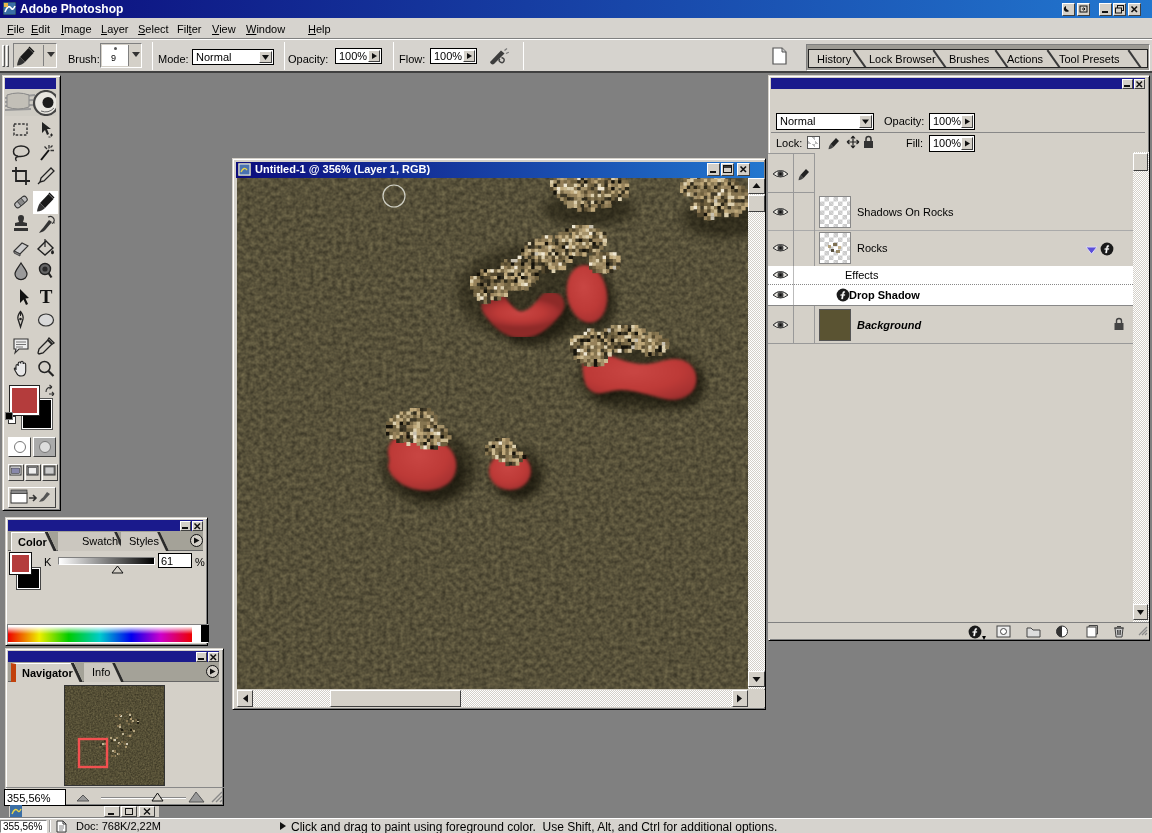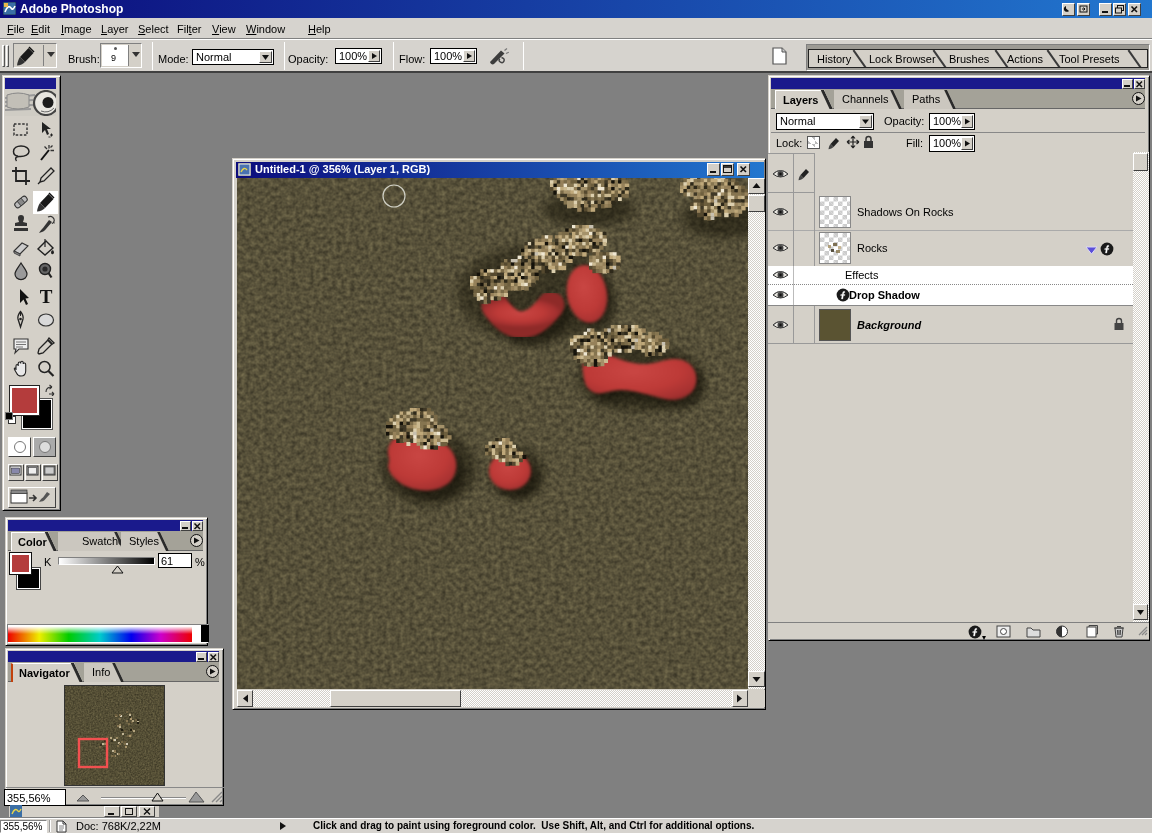--- a/index.html
+++ b/index.html
@@ -1785,42 +1785,20 @@
         <svg width="9" height="8">
           <rect x="1" y="5" width="6" height="2" fill="#111"></rect>
         </svg>
       </div>
    <div class="capbtn" style="left:363px;">
         <svg width="9" height="8">
           <path d="M1.5,1.5 L7,7 M7,1.5 L1.5,7" stroke="#111" stroke-width="1.5"></path>
         </svg>
       </div>
  </div>
- <div class="abs" style="left:2px;top:13px;width:374px;height:20px;background:#a4a298;border-bottom:1px solid #666;">
-   <div class="abs" style="left:4px;top:1px;width:58px;height:19px;background:#d4d0c8;
-     clip-path:polygon(0 0,calc(100% - 9px) 0,100% 100%,0 100%);border-top:1px solid #fff;border-left:1px solid #fff;">
-     <div style="padding:3px 0 0 7px;font-weight:bold;">Layers</div>
-        <i class="sl"></i>
-      </div>
-   <div class="abs" style="left:63px;top:1px;width:68px;height:19px;background:#cbc7bf;
-     clip-path:polygon(0 0,calc(100% - 9px) 0,100% 100%,0 100%);">
-     <div style="padding:3px 0 0 8px;">Channels</div>
-        <i class="sl"></i>
-      </div>
-   <div class="abs" style="left:133px;top:1px;width:52px;height:19px;background:#cbc7bf;
-     clip-path:polygon(0 0,calc(100% - 9px) 0,100% 100%,0 100%);">
-     <div style="padding:3px 0 0 8px;">Paths</div>
-        <i class="sl"></i>
-      </div>
-   <div class="abs" style="left:361px;top:3px;width:13px;height:13px;background:#d4d0c8;border:1px solid #111;border-radius:50%;">
-     <svg width="11" height="11" viewBox="0 0 11 11" xmlns="http://www.w3.org/2000/svg">
-          <path d="M3,2.5 L8.5,5.5 L3,8.5 Z" fill="#111"></path>
-        </svg>
-      </div>
- </div>
  <div class="abs" style="left:2px;top:33px;width:374px;height:24px;border-bottom:1px solid #888;">
    <div class="abs whitebox" style="left:5px;top:4px;width:98px;height:17px;">
      <div class="abs" style="left:3px;top:1px;">Normal</div>
      <div class="abs btn" style="right:1px;top:1px;width:13px;height:13px;">
           <svg width="11" height="11" viewBox="0 0 11 11" xmlns="http://www.w3.org/2000/svg">
             <path d="M2,3.5 L9,3.5 L5.5,8 Z" fill="#111"></path>
           </svg>
         </div>
    </div>
    <div class="abs" style="left:113px;top:6px;">Opacity:</div>
@@ -2108,21 +2086,21 @@
         </svg>
       </div>
    <div class="capbtn" style="left:200px;">
         <svg width="9" height="8">
           <path d="M1.5,1.5 L7,7 M7,1.5 L1.5,7" stroke="#111" stroke-width="1.5"></path>
         </svg>
       </div>
  </div>
  <div class="abs" style="left:2px;top:13px;width:211px;height:20px;background:#a4a298;border-bottom:1px solid #666;">
    <div class="abs" style="left:3px;top:1px;width:72px;height:19px;background:#d4d0c8;
-     clip-path:polygon(0 0,calc(100% - 9px) 0,100% 100%,0 100%);border-top:1px solid #fff;border-left:2px solid #c2410c;">
+     clip-path:polygon(0 0,calc(100% - 9px) 0,100% 100%,0 100%);border-top:1px solid #fff;border-left:5px solid #c2410c;">
      <div style="padding:3px 0 0 6px;font-weight:bold;">Navigator</div>
         <i class="sl"></i>
       </div>
    <div class="abs" style="left:76px;top:1px;width:40px;height:19px;background:#cbc7bf;
      clip-path:polygon(0 0,calc(100% - 9px) 0,100% 100%,0 100%);">
      <div style="padding:3px 0 0 8px;">Info</div>
         <i class="sl"></i>
       </div>
    <div class="abs" style="left:198px;top:3px;width:13px;height:13px;background:#d4d0c8;border:1px solid #111;border-radius:50%;">
      <svg width="11" height="11" viewBox="0 0 11 11" xmlns="http://www.w3.org/2000/svg">
@@ -2277,13 +2255,13 @@
         <path d="M7,1 L7,4 L10,4" fill="none" stroke="#333"></path>
         <path d="M3,6 l5,0 M3,8 l5,0 M3,10 l4,0" stroke="#666" stroke-width="0.8"></path>
       </svg>
     </div>
  <div class="abs" style="left:76px;top:1px;">Doc: 768K/2,22M</div>
  <div class="abs" style="left:279px;top:2px;">
       <svg width="8" height="10" viewBox="0 0 8 10" xmlns="http://www.w3.org/2000/svg">
         <path d="M1,1 L7,5 L1,9 Z" fill="#111"></path>
       </svg>
     </div>
- <div class="abs" style="left:313px;top:1px;font-size:10px;font-weight:bold;">Click and drag to paint using foreground color.&nbsp; Use Shift, Alt, and Ctrl for additional options.</div>
+ <div class="abs" style="left:291px;top:1px;font-size:12px;">Click and drag to paint using foreground color.&nbsp; Use Shift, Alt, and Ctrl for additional options.</div>
 </div>
 </body></html>

